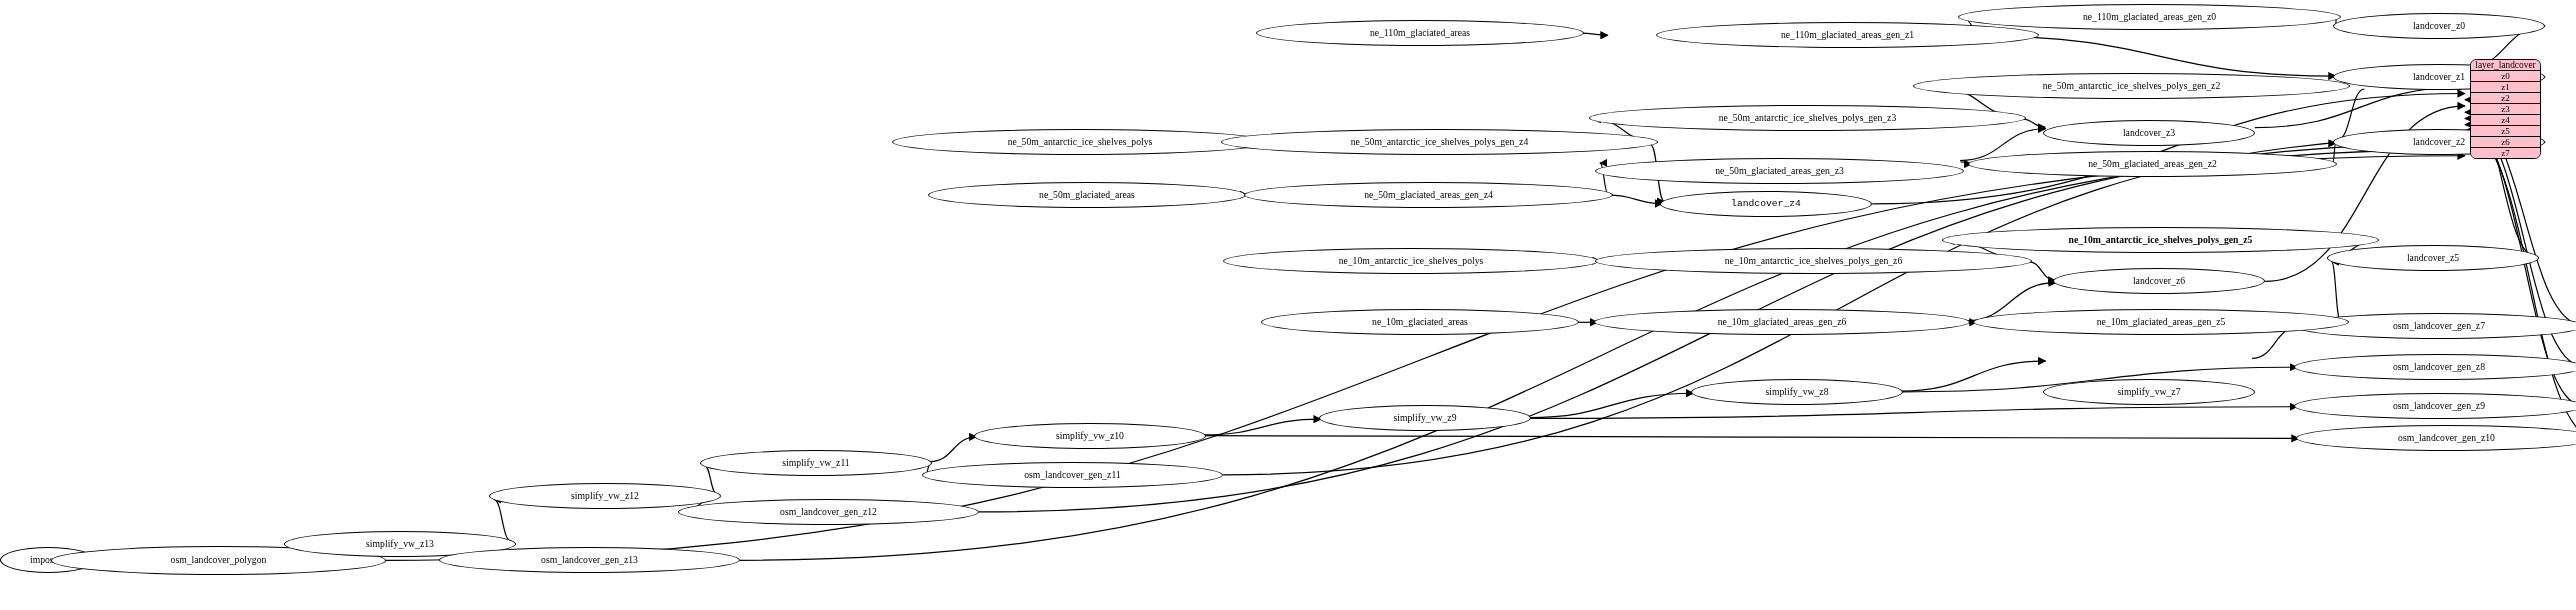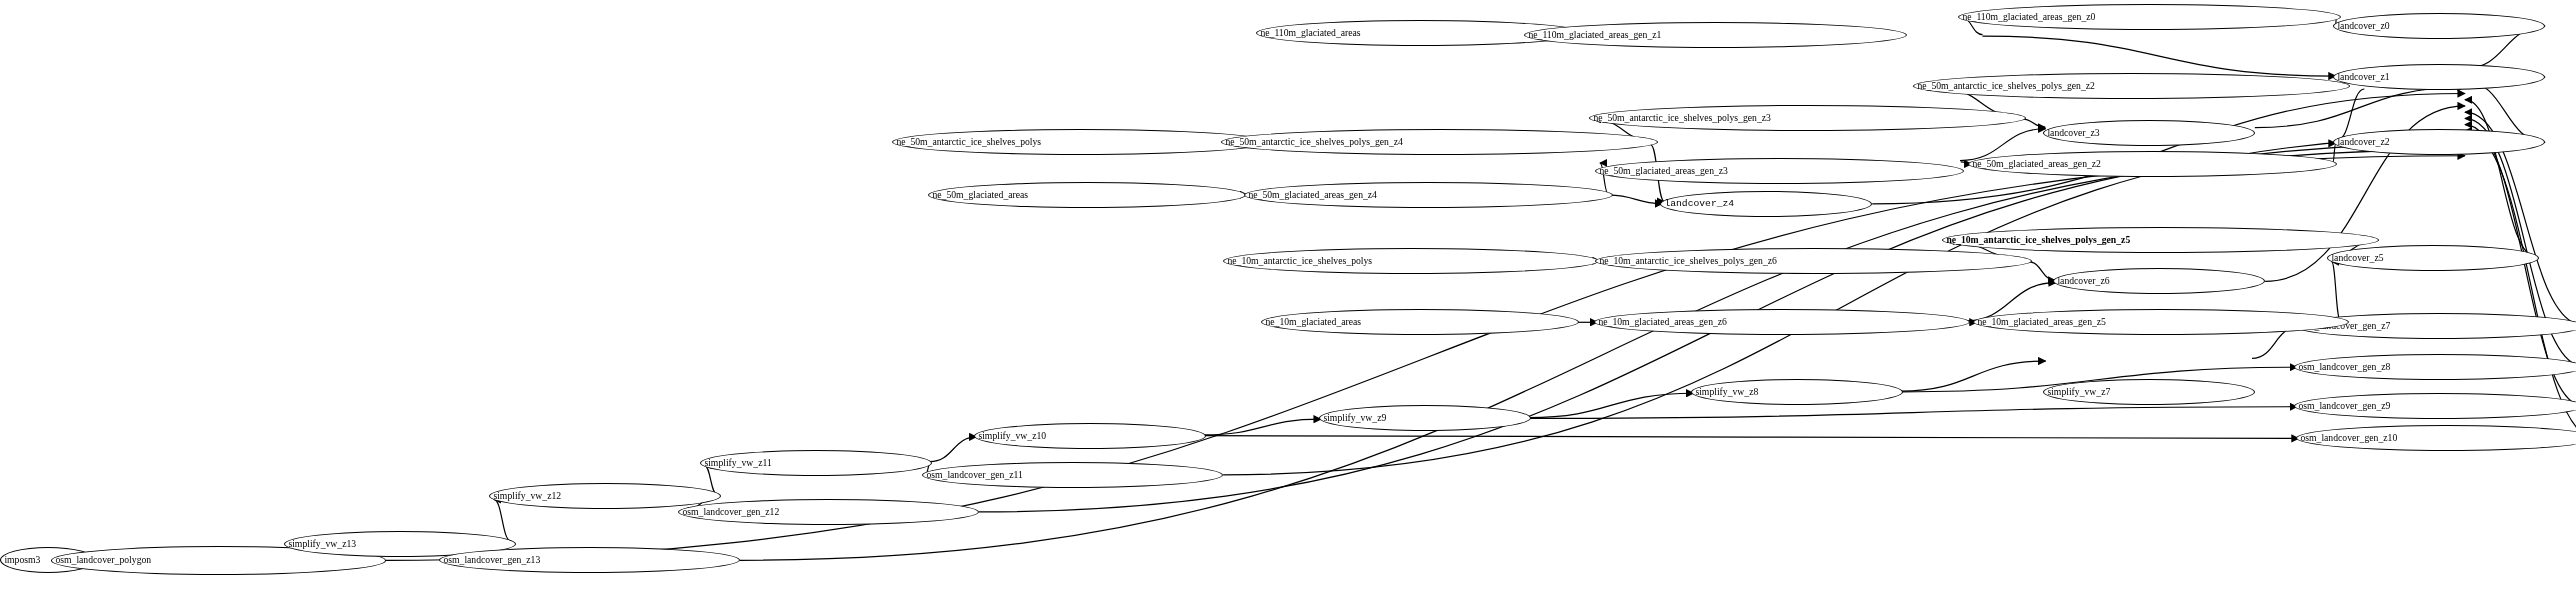--- a/index.html
+++ b/index.html
@@ -23,21 +23,21 @@
     pointer-events: none;
   }
   .node {
     position: absolute;
     box-sizing: border-box;
     border: 0.9px solid #000000;
     border-radius: 50%;
     background: #ffffff;
     display: flex;
     align-items: center;
-    justify-content: flex-start;
+    justify-content: center;
     white-space: nowrap;
     font-size: 9.7px;
     color: #000000;
     letter-spacing: 0px;
   }
   .node .lbl {
     line-height: 1;
     padding: 0 3.4px;
   }
   
@@ -234,27 +234,39 @@
       </div>
       <div class="node" style="left: 2043px; top: 120px; width: 212px; height: 26px;">
         <span class="lbl">landcover_z3</span>
       </div>
       <div class="node" style="left: 2333px; top: 129px; width: 212px; height: 26px;">
         <span class="lbl">landcover_z2</span>
       </div>
       <div class="node" style="left: 1256px; top: 20px; width: 328px; height: 26px;">
         <span class="lbl">ne_110m_glaciated_areas</span>
       </div>
-      <div class="node" style="left: 1524px; top: 22px; width: 383px; height: 26px; font-family: Liberation Serif, serif;">
+      <div class="node" style="left: 1656px; top: 22px; width: 383px; height: 26px; font-family: Liberation Serif, serif;">
         <span class="lbl">ne_110m_glaciated_areas_gen_z1</span>
       </div>
       <div class="node" style="left: 1958px; top: 4px; width: 383px; height: 26px;">
         <span class="lbl">ne_110m_glaciated_areas_gen_z0</span>
       </div>
       <div class="node" style="left: 2333px; top: 13px; width: 212px; height: 26px;">
         <span class="lbl">landcover_z0</span>
       </div>
       <div class="node" style="left: 2333px; top: 64px; width: 212px; height: 26px;">
         <span class="lbl">landcover_z1</span>
       </div>
+    </div>
+<div class="record" style="left: 2470px; top: 59px; width: 71px; height: 100px;">
+      <div class="rrow rhead">layer_landcover</div>
+      <div class="rrow">z0</div>
+      <div class="rrow">z1</div>
+      <div class="rrow">z2</div>
+      <div class="rrow">z3</div>
+      <div class="rrow">z4</div>
+      <div class="rrow">z5</div>
+      <div class="rrow">z6</div>
+      <div class="rrow">z7</div>
+      <div class="rrow">z8</div>
     </div>
   </div>
 
 
 </body></html>

